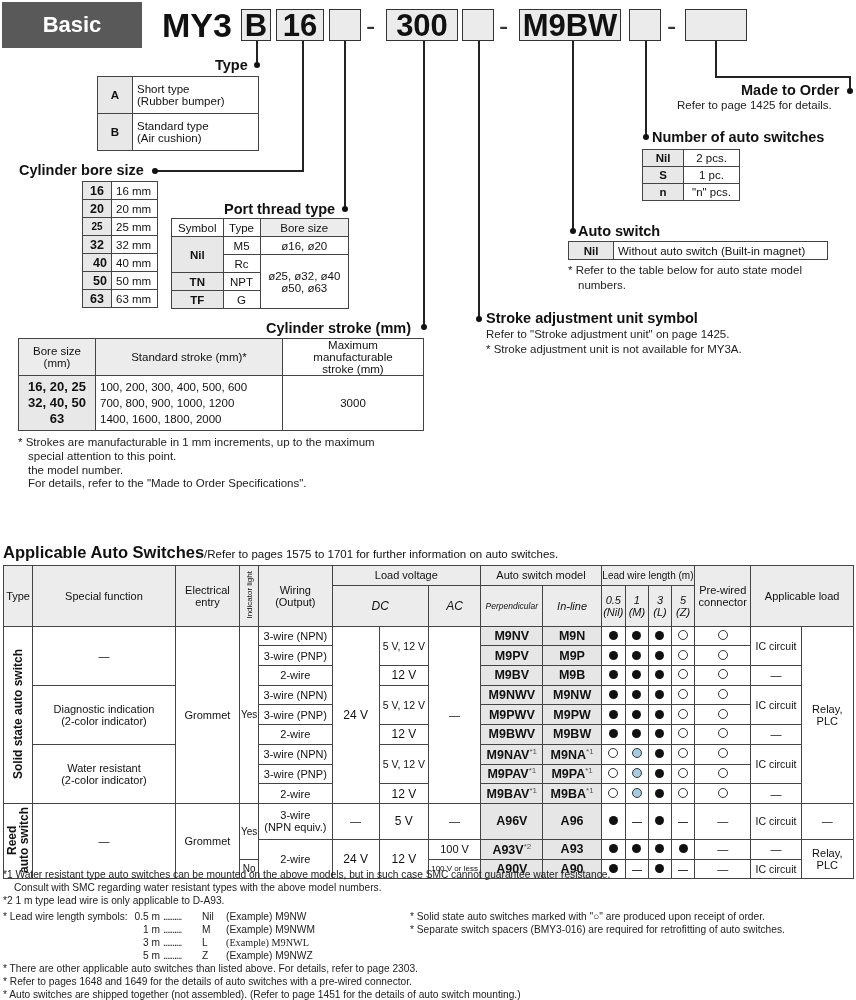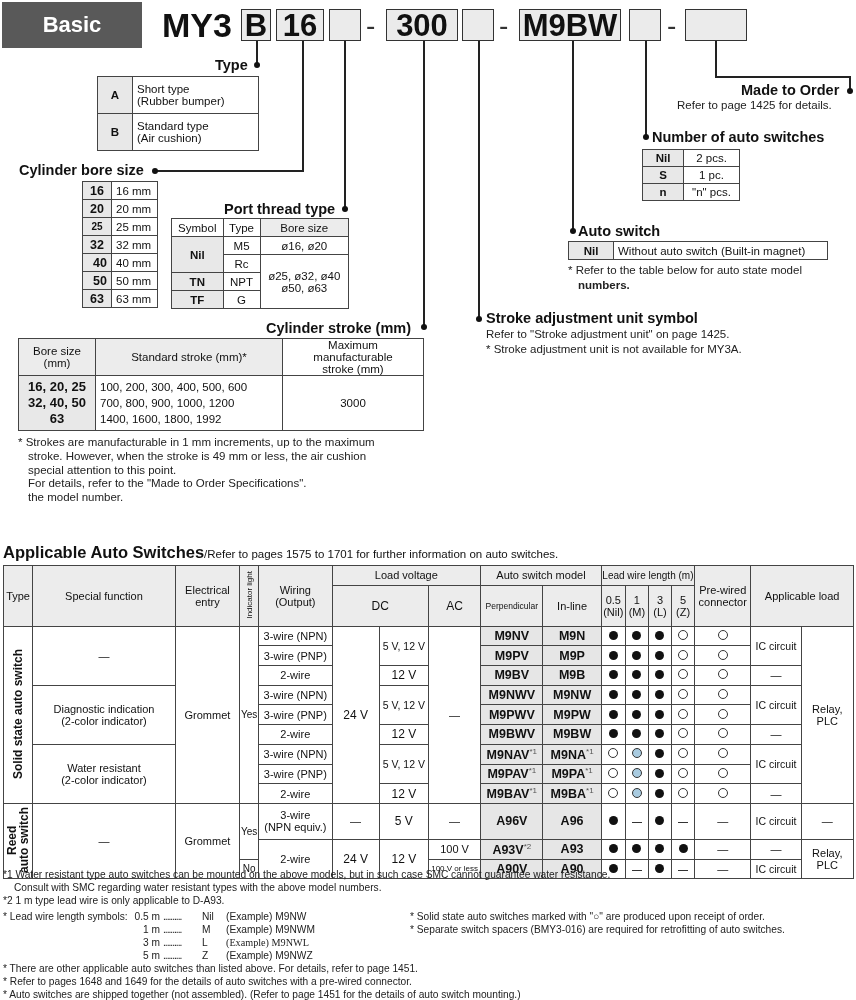--- a/index.html
+++ b/index.html
@@ -149,31 +149,30 @@
 <div class="hdg" style="left:266px;top:320px;">Cylinder stroke (mm)</div>
 <table class="t abs" style="left:18px;top:338px;width:406px;">
   <tbody>
       <tr style="height:37px;">
     <td class="hd" style="width:68px;"><span>Bore size</span><br><span>(mm)</span></td>
     <td class="hd" style="width:178px;">Standard stroke (mm)*</td>
     <td class="c"><span>Maximum manufacturable</span><br><span>stroke (mm)</span></td>
   </tr>
   <tr style="height:55px;margin-top:32px;">
     <td class="sym" style="font-size:13px;line-height:16px;"><span>16, 20, 25</span><br><span>32, 40, 50</span><br><span>63</span></td>
-    <td style="line-height:16px;"><span>100, 200, 300, 400, 500, 600</span><br><span>700, 800, 900, 1000, 1200</span><br><span>1400, 1600, 1800, 1992</span></td>
+    <td style="line-height:16px;"><span>100, 200, 300, 400, 500, 600</span><br><span>700, 800, 900, 1000, 1200</span><br><span>1400, 1600, 1800, 2000</span></td>
     <td class="c">3000</td>
   </tr>
 </tbody>
   </table>
 <div class="abs" style="left:18px;top:436px;width:410px;font-size:11.5px;line-height:13.8px;color:#222;">
   <div>* Strokes are manufacturable in 1 mm increments, up to the maximum</div>
-  <div style="padding-left:10px;">stroke. However, when the stroke is 49 mm or less, the air cushion</div>
   <div style="padding-left:10px;">special attention to this point.</div>
+  <div style="padding-left:10px;">the model number.</div>
   <div style="padding-left:10px;">For details, refer to the "Made to Order Specifications".</div>
-  <div style="padding-left:10px;">the model number.</div>
 </div>
 
 <div class="hdg" style="left:741px;top:82px;">Made to Order</div>
 <div class="note" style="left:677px;top:99px;">Refer to page 1425 for details.</div>
 
 <div class="hdg" style="left:652px;top:129px;">Number of auto switches</div>
 <table class="t abs" style="left:642px;top:149px;width:98px;">
   <tbody>
       <tr style="height:17px;">
         <td class="sym" style="width:32px;">Nil</td>
@@ -193,21 +192,21 @@
 <div class="hdg" style="left:578px;top:223px;">Auto switch</div>
 <table class="t abs" style="left:568px;top:241px;width:260px;">
   <tbody>
       <tr style="height:18px;">
         <td class="sym" style="width:36px;">Nil</td>
         <td>Without auto switch (Built-in magnet)</td>
       </tr>
 </tbody>
   </table>
 <div class="note" style="left:568px;top:264px;">* Refer to the table below for auto state model</div>
-<div class="note" style="left:578px;top:279px;font-weight:bold;">numbers.</div>
+<div class="note" style="left:578px;top:279px;">numbers.</div>
 
 <div class="hdg" style="left:486px;top:310px;">Stroke adjustment unit symbol</div>
 <div class="note" style="left:486px;top:328px;">Refer to "Stroke adjustment unit" on page 1425.</div>
 <div class="note" style="left:486px;top:343px;">* Stroke adjustment unit is not available for MY3A.</div>
 
 <div class="abs" style="left:3px;top:543px;white-space:nowrap;">
   <span style="font-weight:bold;font-size:16.5px;">Applicable Auto Switches</span><span style="font-size:11.5px;">/Refer to pages 1575 to 1701 for further information on auto switches.</span>
 </div>
 
 <table class="sw">
@@ -236,21 +235,21 @@
     <td class="h" rowspan="2">Special function</td>
     <td class="h" rowspan="2"><span>Electrical</span><br><span>entry</span></td>
     <td class="h" rowspan="2"><span class="vert2">Indicator light</span></td>
     <td class="h" rowspan="2"><span>Wiring</span><br><span>(Output)</span></td>
     <td class="h" colspan="3">Load voltage</td>
     <td class="h" colspan="2">Auto switch model</td>
     <td class="h" colspan="4" style="font-size:10px;">Lead wire length (m)</td>
     <td class="h" rowspan="2"><span>Pre-wired</span><br><span>connector</span></td>
     <td class="h" rowspan="2" colspan="2">Applicable load</td>
   </tr>
-  <tr style="height:41px;">
+  <tr style="height:41px;font-style:italic;">
     <td class="h" colspan="2" style="font-size:12px;">DC</td>
     <td class="h" style="font-size:12px;">AC</td>
     <td class="h" style="font-size:8.5px;">Perpendicular</td>
     <td class="h">In-line</td>
     <td class="h"><span>0.5</span><br><span>(Nil)</span></td>
     <td class="h"><span>1</span><br><span>(M)</span></td>
     <td class="h"><span>3</span><br><span>(L)</span></td>
     <td class="h"><span>5</span><br><span>(Z)</span></td>
   </tr>
   </tbody>
@@ -434,15 +433,15 @@
     <div class="fn" style="left:163px;top:26px;letter-spacing:-1px;">..........</div>
     <div class="fn" style="left:202px;top:26px;">L</div>
     <div class="fn" style="left:226px;top:26px;font-family:Liberation Serif, serif;">(Example) M9NWL</div>
     <div class="fn" style="left:142px;top:39px;width:18px;text-align:right;">5 m</div>
     <div class="fn" style="left:163px;top:39px;letter-spacing:-1px;">..........</div>
     <div class="fn" style="left:202px;top:39px;">Z</div>
     <div class="fn" style="left:226px;top:39px;">(Example) M9NWZ</div>
   </div>
 <div class="fn" style="left:410px;top:911px;">* Solid state auto switches marked with "○" are produced upon receipt of order.</div>
 <div class="fn" style="left:410px;top:924px;">* Separate switch spacers (BMY3-016) are required for retrofitting of auto switches.</div>
-<div class="fn" style="left:3px;top:963px;">* There are other applicable auto switches than listed above. For details, refer to page 1451.</div>
+<div class="fn" style="left:3px;top:963px;">* There are other applicable auto switches than listed above. For details, refer to page 2303.</div>
 <div class="fn" style="left:3px;top:976px;">* Refer to pages 1648 and 1649 for the details of auto switches with a pre-wired connector.</div>
 <div class="fn" style="left:3px;top:989px;">* Auto switches are shipped together (not assembled). (Refer to page 1451 for the details of auto switch mounting.)</div>
 
 </body></html>

